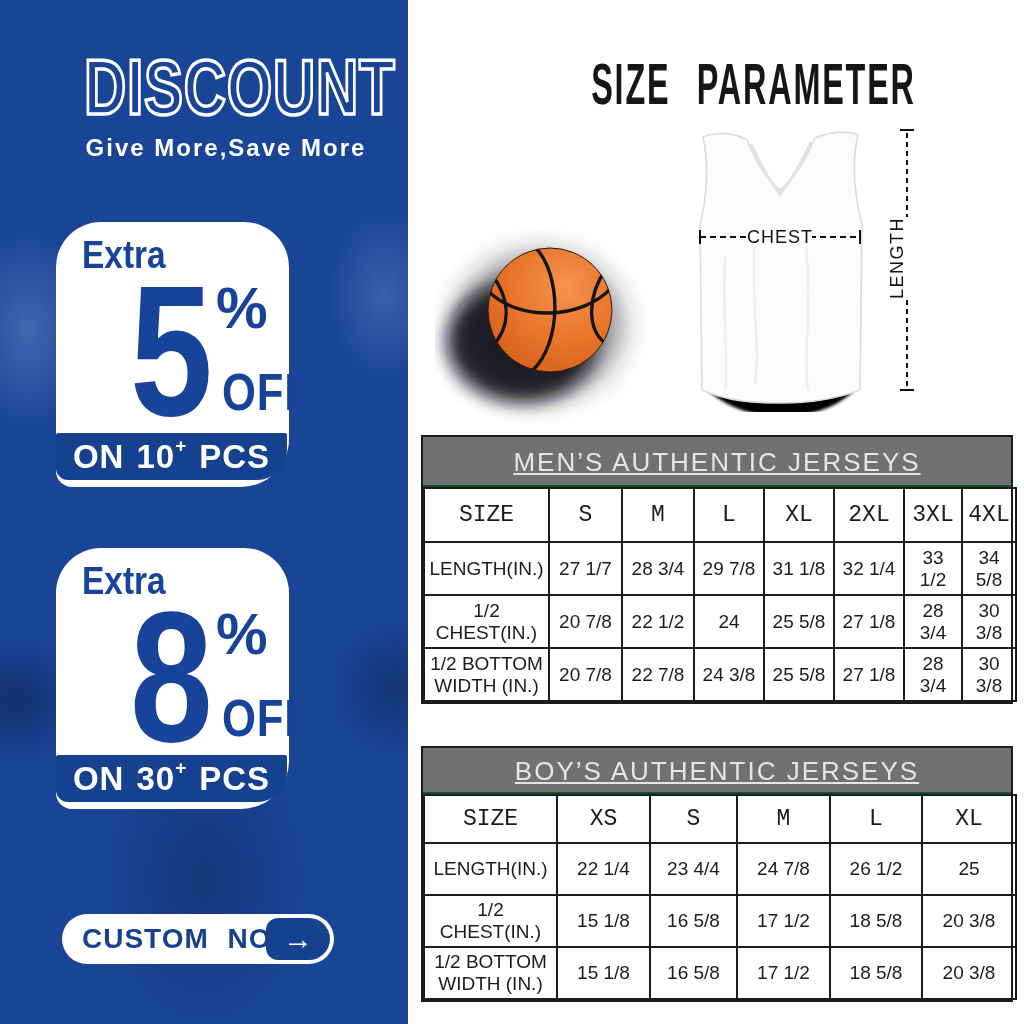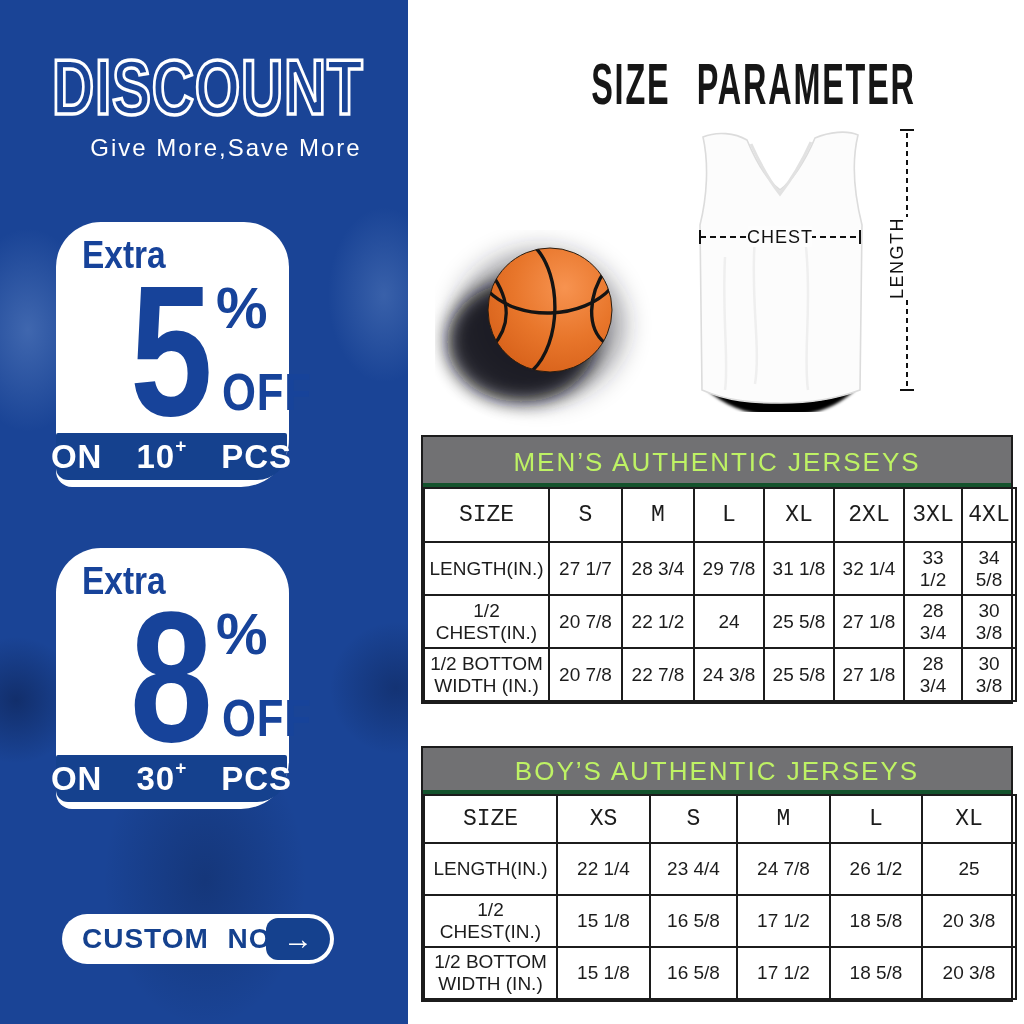--- a/index.html
+++ b/index.html
@@ -10,41 +10,41 @@
   
   .panel { position:absolute; left:0; top:0; width:408px; height:1024px;
     background-color:#1a4496;
     background-image:
       radial-gradient(ellipse 95px 145px at 28px 330px, rgba(125,160,215,.38), rgba(125,160,215,0) 70%),
       radial-gradient(ellipse 80px 125px at 384px 295px, rgba(120,155,210,.33), rgba(120,155,210,0) 70%),
       radial-gradient(circle 88px at 16px 700px, rgba(8,20,55,.45), rgba(8,20,55,0) 72%),
       radial-gradient(circle 92px at 396px 688px, rgba(10,25,65,.40), rgba(10,25,65,0) 72%),
       radial-gradient(ellipse 135px 195px at 205px 880px, rgba(8,20,50,.28), rgba(8,20,50,0) 75%);
   }
-  .discount-title { position:absolute; top:42px; left:0; width:408px; text-align:center; }
+  .discount-title { position:absolute; top:42px; left:0; width:408px; text-align:center;padding-left:32px; }
   .discount-title span { display:inline-block; font-size:78px; font-weight:700; letter-spacing:1px;
     color:#1a4496; -webkit-text-stroke:3.5px #ffffff;
     transform:scale(.75,1); transform-origin:center top; white-space:nowrap; }
   .subtitle { position:absolute; top:134px; left:0; width:452px; text-align:center;
-    color:#fff; font-size:24px; font-weight:400; letter-spacing:2px; white-space:nowrap; }
+    color:#fff; font-size:24px; font-weight:700; letter-spacing:2px; white-space:nowrap; }
 
   .card { position:absolute; left:56px; width:233px; background:#fff;
     border-radius:45px 45px 48px 16px; }
   .card1 { top:222px; height:265px; }
   .card2 { top:548px; height:261px; }
   .extra { position:absolute; left:26px; top:12px; font-size:38px; font-weight:700;
     color:#17439a; transform:scaleX(.88); transform-origin:left top; }
   .digit { position:absolute; left:74px; top:36px; font-size:186px; line-height:1; font-weight:700;
     color:#17439a; transform:scaleX(.80); transform-origin:left top; }
   .pct { position:absolute; left:160px; top:52px; font-size:58px; font-weight:700; color:#17439a; }
   .off { position:absolute; left:166px; top:140px; font-size:52px; font-weight:700; letter-spacing:1px;
     color:#17439a; transform:scaleX(.84); transform-origin:left top; }
   .banner { position:absolute; left:0; right:2px; bottom:7px; height:47px; background:#15418e;
     border-radius:2px 2px 30px 12px; display:flex; align-items:center; justify-content:center;
-    gap:34px; color:#fff; font-size:33px; font-weight:700; letter-spacing:1px; }
+    gap:12px; color:#fff; font-size:33px; font-weight:700; letter-spacing:1px; }
   .banner sup { font-size:19px; position:relative; top:-4px; font-weight:700; }
 
   .custom-btn { position:absolute; left:62px; top:914px; width:272px; height:50px;
     background:#fff; border-radius:25px; cursor:pointer; }
   .btn-label { position:absolute; left:20px; top:0; width:190px; height:50px; line-height:50px;
     text-align:center; color:#15418e; font-size:28px; font-weight:700; letter-spacing:1px;
     word-spacing:10px; white-space:nowrap; }
   .btn-arrow { position:absolute; right:4px; top:4px; width:64px; height:42px; background:#15418e;
     border-radius:12px 21px 21px 12px; display:flex; align-items:center; justify-content:center;
     color:#fff; font-size:30px; font-weight:700; }
@@ -55,22 +55,22 @@
     letter-spacing:3px; word-spacing:26px; transform:scale(.60,1.05); transform-origin:center top;
     white-space:nowrap; }
 
   .ball-svg { position:absolute; left:435px; top:230px; }
   .jersey-svg { position:absolute; left:655px; top:112px; }
 
   .size-table { position:absolute; left:421px; width:592px; background:#fff;
     border:2px solid #1c1c1c; }
   .mens { top:435px; }
   .boys { top:746px; }
-  .tbl-title { background:#717173; color:#bef264; text-align:center; font-size:26px;
-    letter-spacing:2px; border-bottom:4px solid #14532d; white-space:nowrap; }
+  .tbl-title { background:#717173; color:#e5e5e5; text-align:center; font-size:26px;
+    letter-spacing:2px; border-bottom:2px solid #14532d; white-space:nowrap;text-decoration:underline; }
   .mens .tbl-title { height:50px; line-height:50px; }
   .boys .tbl-title { height:46px; line-height:46px; }
   table { border-collapse:collapse; table-layout:fixed; width:100%; }
   td { border:2px solid #1c1c1c; text-align:center; vertical-align:middle;
        color:#1c1c1c; overflow:hidden; padding:0 2px; }
   tr.hdr td { font-size:23px;font-family:Liberation Mono, monospace; }
   .mens tr.hdr td { height:54px; }
   .boys tr.hdr td { height:48px; }
   .mens tr.data td { height:53px; font-size:19px; }
   .boys tr.data td { height:52px; font-size:19px; }

